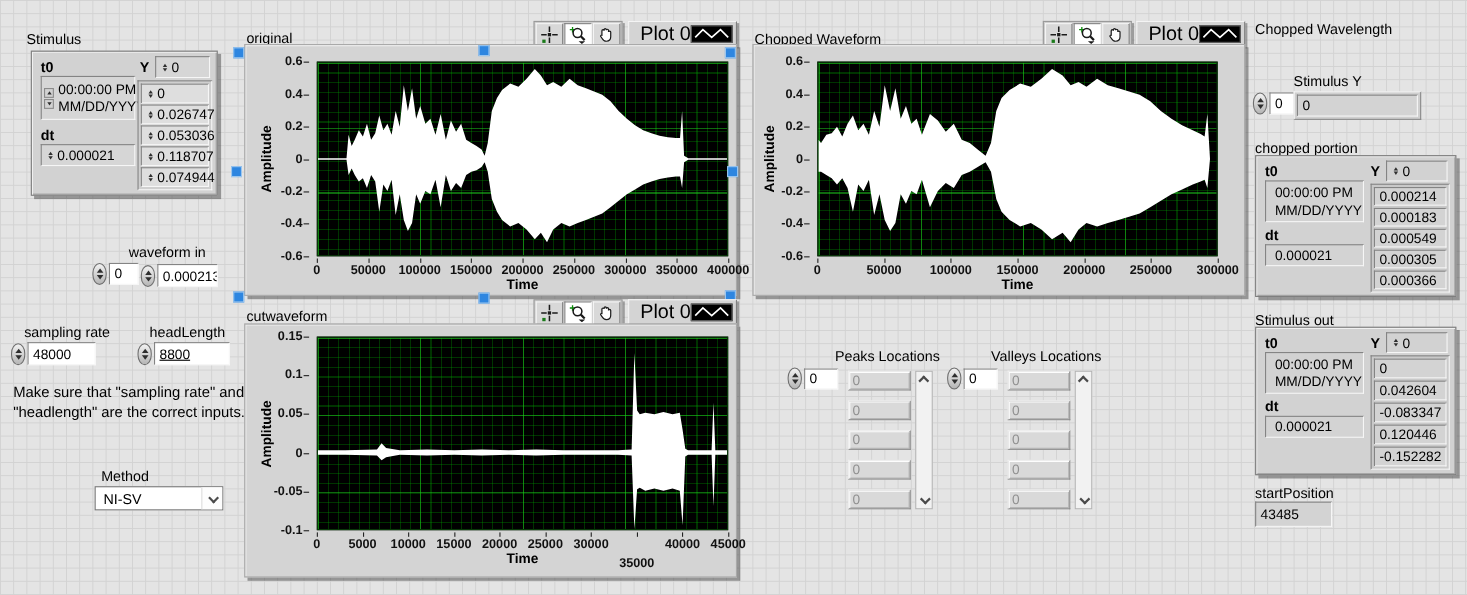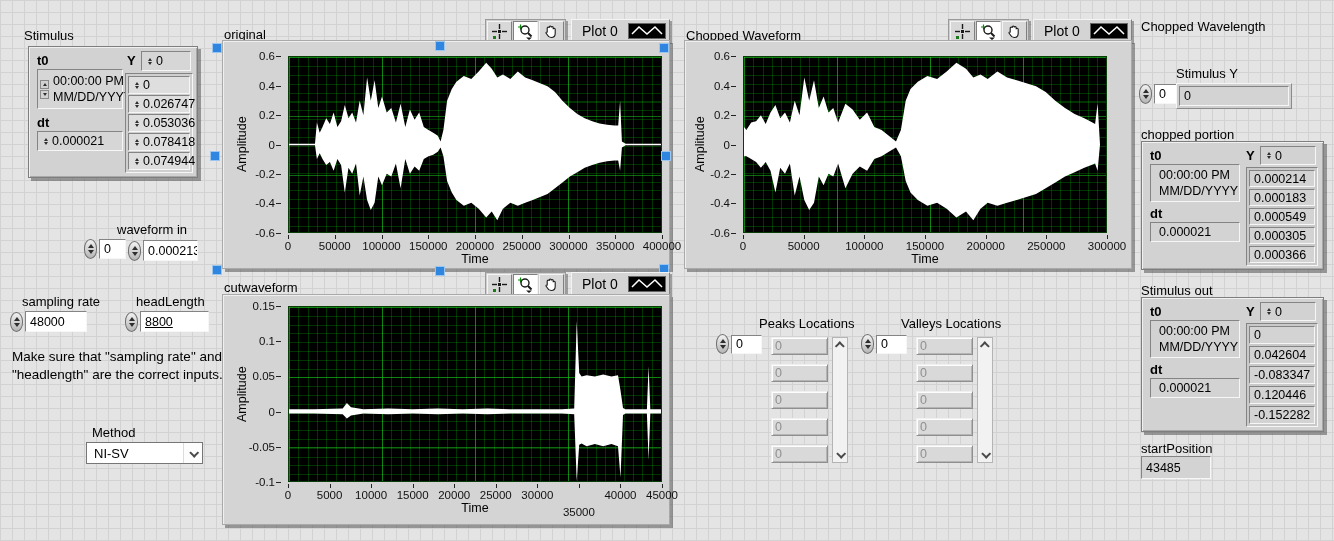--- a/index.html
+++ b/index.html
@@ -12,21 +12,21 @@
     background-size:12px 12px; }
   .lbl { position:absolute; font-size:13px; white-space:nowrap; line-height:15px; }
   .b { font-weight:bold; }
   .sunken { border:1px solid; border-color:#848484 #f6f6f6 #f6f6f6 #848484; }
   .raised { border:1px solid; border-color:#f6f6f6 #8a8a8a #8a8a8a #f6f6f6; }
   .fld { background:#fff; display:flex; align-items:center; padding:0 4px; font-size:12.5px; overflow:hidden; white-space:nowrap; }
   .ind { background:#d3d3d3; }
   .cluster { position:absolute; background:#d2d2d2; border:1px solid #7e7e7e;
     box-shadow: inset 1px 1px 0 #f0f0f0, inset -1px -1px 0 #a8a8a8, 3px 3px 0 rgba(70,70,70,.5); }
   .gbody { position:absolute; background:#d4d4d4; border:1px solid #a9a9a9;
-    box-shadow: inset 1px 1px 0 #efefef, 3px 3px 0 rgba(70,70,70,.5); }
+    box-shadow: inset 1px 1px 0 #efefef, 3px 3px 0 rgba(70,70,70,.5); font-weight: bold; }
   .plot { position:absolute; background-color:#000; border:1px solid #0a3c0a; }
   .plot svg { position:absolute; left:0; top:0; }
   .grid-a { background-image:
     repeating-linear-gradient(to right, rgba(30,210,30,.50) 0 1px, transparent 1px 93px),
     repeating-linear-gradient(to bottom, rgba(30,210,30,.50) 0 1px, transparent 1px 59px),
     repeating-linear-gradient(to right, rgba(0,170,0,.30) 0 1px, transparent 1px 9.3px),
     repeating-linear-gradient(to bottom, rgba(0,170,0,.30) 0 1px, transparent 1px 8.9px); }
   .grid-c { background-image:
     repeating-linear-gradient(to right, rgba(30,210,30,.50) 0 1px, transparent 1px 93px),
     repeating-linear-gradient(to bottom, rgba(30,210,30,.50) 0 1px, transparent 1px 70px),
@@ -41,21 +41,21 @@
   .axlbl-x { position:absolute; text-align:center; font-size:12.5px; }
   .axlbl-y { position:absolute; writing-mode:vertical-rl; transform:rotate(180deg); text-align:center; font-size:12.5px; }
   .palette { position:absolute; display:flex; gap:1px; background:#cfcfcf; border:1px solid #9a9a9a; padding:1px;
     box-shadow:2px 2px 0 rgba(70,70,70,.45); }
   .pal-btn { width:25px; height:21px; display:flex; align-items:center; justify-content:center;
     background:#d8d8d8; border:1px solid; border-color:#f4f4f4 #808080 #808080 #f4f4f4; }
   .pal-btn.active { background:#fff; border-color:#808080 #f4f4f4 #f4f4f4 #808080; }
   .legend { position:absolute; display:flex; align-items:center; justify-content:space-between; background:#d4d4d4;
     border:1px solid; border-color:#f4f4f4 #808080 #808080 #f4f4f4; box-shadow:2px 2px 0 rgba(70,70,70,.45);
     padding:2px 3px 2px 10px; }
-  .legend .txt { font-size:14px; }
+  .legend .txt { font-size:18px; }
   .legend .swatch { width:38px; height:16px; background:#000; border:1px solid #666;
     display:flex; align-items:center; justify-content:center; }
   .lvspin { width:13px; height:20px; flex:0 0 13px; border:1px solid #6f6f6f; border-radius:7px/10px;
     background:linear-gradient(180deg,#f2f2f2,#b5b5b5); display:flex; flex-direction:column;
     align-items:center; justify-content:center; gap:2px; }
   .tinyspin { width:9px; flex:0 0 9px; display:flex; flex-direction:column; gap:1px; align-items:center; }
   .tri-u { width:0; height:0; border-left:3px solid transparent; border-right:3px solid transparent; border-bottom:4px solid #2e2e2e; }
   .tri-d { width:0; height:0; border-left:3px solid transparent; border-right:3px solid transparent; border-top:4px solid #2e2e2e; }
   .tri-u.s { border-left-width:2px; border-right-width:2px; border-bottom-width:3px; }
   .tri-d.s { border-left-width:2px; border-right-width:2px; border-top-width:3px; }
@@ -136,21 +136,21 @@
           <span class="tri-u s"></span>
           <span class="tri-d s"></span>
         </span>
         <span>0.053036</span>
       </div>
     <div class="sunken cell" style="position:absolute; left:99px; top:86px; width:62px; height:18px; background:#dedede;">
         <span class="tinyspin">
           <span class="tri-u s"></span>
           <span class="tri-d s"></span>
         </span>
-        <span>0.078418</span>
+        <span>0.118707</span>
       </div>
     <div class="sunken cell" style="position:absolute; left:99px; top:105px; width:62px; height:18px; background:#dedede;">
         <span class="tinyspin">
           <span class="tri-u s"></span>
           <span class="tri-d s"></span>
         </span>
         <span>0.074944</span>
       </div>
   </div>
 

